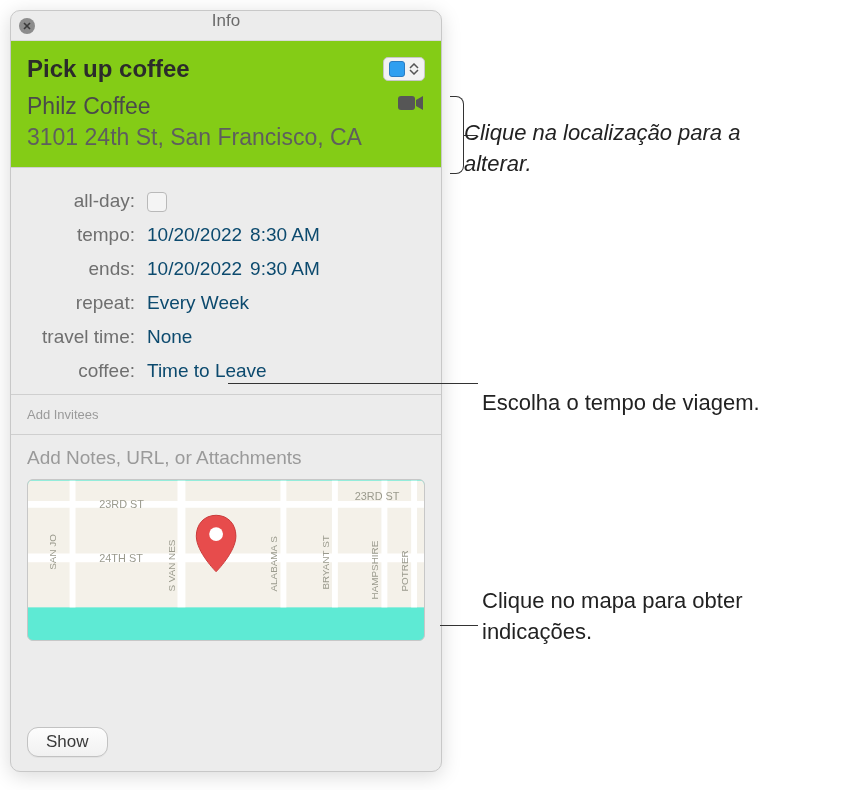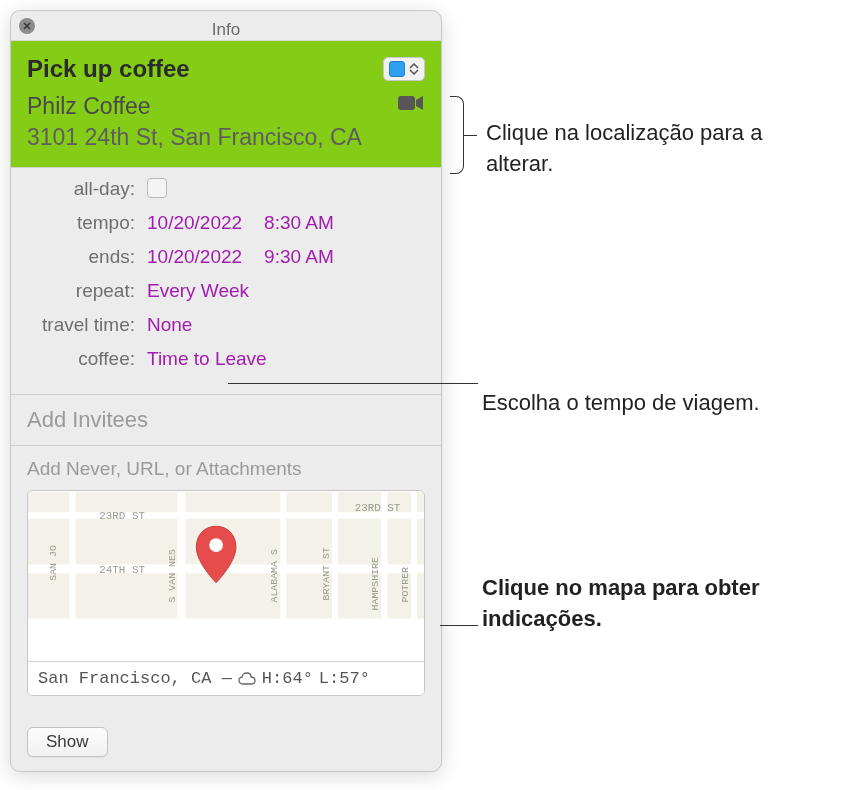--- a/index.html
+++ b/index.html
@@ -22,21 +22,21 @@
     border: 1px solid #c8c8c8;
     border-radius: 10px;
     box-shadow: 0 4px 20px rgba(0,0,0,0.15);
     overflow: hidden;
     display: flex;
     flex-direction: column;
   }
   .titlebar {
     height: 30px;
     display: flex;
-    align-items: flex-end;
+    align-items: flex-start;
     justify-content: center;
     position: relative;
     color: #6b6b6b;
     font-size: 17px;
     border-bottom: 1px solid #d9d9d9;
   }
   .close-btn {
     position: absolute;
     left: 8px;
     top: 7px;
@@ -100,63 +100,62 @@
     margin-top: 2px;
     color: #555;
     flex-shrink:0;
   }
   .details {
     padding: 10px 16px 12px 16px;
     border-bottom: 1px solid #cfcfcf;
   }
   .drow {
     display: flex;
-    align-items: flex-start;
+    align-items: flex-end;
     min-height: 34px;
     font-size: 19px;
   }
   .dlabel {
     width: 120px;
     text-align: right;
     color: #6f6f6f;
     padding-right: 12px;
     flex-shrink: 0;
   }
   .dval {
-    color: #a21caf;
-    display: flex;
-    gap: 22px;
+    color: #0c4a6e;
+    display: flex;
+    gap: 8px;
   }
   .checkbox {
     width: 20px;
     height: 20px;
     border: 1px solid #b9b9b9;
     border-radius: 4px;
     background: #f4f4f4;
   }
   .section {
     padding: 12px 16px;
     color: #9a9a9a;
-    font-size: 22px;
+    font-size: 13px;
     border-bottom: 1px solid #cfcfcf;
   }
   .attach-section {
     padding: 12px 16px 10px 16px;
     color: #9a9a9a;
     font-size: 19px;
   }
   .map-wrap {
     margin: 0 16px;
     border: 1px solid #c7c7c7;
     border-radius: 6px;
     overflow: hidden;
-    background: #ffffff;
-    height: 206px;
+    background: #5eead4;
+    height: 162px;
     position: relative;
-    font-family: Liberation Mono, monospace;
   }
   .map-svg { width:100%; height:128px; display:block; }
   .weather-bar {
     position:absolute;
     left:0; right:0; bottom:0;
     height: 34px;
     background: rgba(255,255,255,0.9);
     border-top: 1px solid #d3d3d3;
     display:flex;
     align-items:center;
@@ -165,21 +164,21 @@
     color: #555;
     gap: 6px;
   }
   .footer {
     padding: 14px 16px;
     margin-top: auto;
   }
   .show-btn {
     background: linear-gradient(#fdfdfd,#f1f1f1);
     border: 1px solid #c2c2c2;
-    border-radius: 6px;
+    border-radius: 11px;
     padding: 4px 18px;
     font-size: 17px;
     color: #3a3a3a;
     box-shadow: 0 1px 0 rgba(0,0,0,0.04);
   }
   
   .callout {
     position: absolute;
     font-size: 22px;
     color: #222;
@@ -277,21 +276,21 @@
     <div class="drow">
       <div class="dlabel">coffee:</div>
       <div class="dval">
           <span>Time to Leave</span>
         </div>
     </div>
   </div>
 
   <div class="section">Add Invitees</div>
 
-  <div class="attach-section">Add Never, URL, or Attachments</div>
+  <div class="attach-section">Add Notes, URL, or Attachments</div>
 
   <div class="map-wrap">
     <svg class="map-svg" viewBox="0 0 400 128">
       <rect width="400" height="128" fill="#f4f1e9"></rect>
       <line x1="0" y1="24" x2="400" y2="24" stroke="#fff" stroke-width="7"></line>
       <line x1="0" y1="78" x2="400" y2="78" stroke="#fff" stroke-width="9"></line>
       <line x1="45" y1="0" x2="45" y2="128" stroke="#fff" stroke-width="6"></line>
       <line x1="155" y1="0" x2="155" y2="128" stroke="#fff" stroke-width="8"></line>
       <line x1="258" y1="0" x2="258" y2="128" stroke="#fff" stroke-width="6"></line>
       <line x1="310" y1="0" x2="310" y2="128" stroke="#fff" stroke-width="6"></line>
@@ -304,37 +303,29 @@
       <text x="148" y="112" font-size="10" fill="#9a9a8d" transform="rotate(-90 148 112)">S VAN NES</text>
       <text x="252" y="112" font-size="10" fill="#9a9a8d" transform="rotate(-90 252 112)">ALABAMA S</text>
       <text x="304" y="110" font-size="10" fill="#9a9a8d" transform="rotate(-90 304 110)">BRYANT ST</text>
       <text x="384" y="112" font-size="10" fill="#9a9a8d" transform="rotate(-90 384 112)">POTRER</text>
       <text x="354" y="120" font-size="10" fill="#9a9a8d" transform="rotate(-90 354 120)">HAMPSHIRE</text>
       <g>
         <path d="M190 35 C178 35 170 44 170 56 C170 72 190 92 190 92 C190 92 210 72 210 56 C210 44 202 35 190 35 Z" fill="#e74c4c" stroke="#c83b3b"></path>
         <circle cx="190" cy="54" r="7" fill="#fff"></circle>
       </g>
     </svg>
-    <div class="weather-bar">
-      <span>San Francisco, CA —</span>
-      <svg width="18" height="14" viewBox="0 0 18 14">
-        <path d="M5 12 C2 12 1 10 1 8 C1 6 3 5 4 5 C4 3 6 1 9 1 C12 1 13 3 13 5 C16 5 17 7 17 9 C17 11 15 12 13 12 Z" fill="none" stroke="#666" stroke-width="1.3"></path>
-      </svg>
-      <span>H:64°</span>
-      <span>L:57°</span>
-    </div>
   </div>
 
   <div class="footer">
     <button class="show-btn">Show</button>
   </div>
 
 </div>
 
 <div class="brace" style="left:450px; top:96px; width:14px; height:78px;"></div>
 <div class="callout-line" style="left:463px; top:135px; width:14px;"></div>
-<div class="callout" style="left:486px; top:118px; width:330px;">Clique na localização para a alterar.</div>
+<div class="callout" style="left:464px; top:118px; width:330px;font-style:italic;">Clique na localização para a alterar.</div>
 
 <div class="callout-line" style="left:228px; top:383px; width:250px;"></div>
 <div class="callout" style="left:482px; top:388px;">Escolha o tempo de viagem.</div>
 
 <div class="callout-line" style="left:440px; top:625px; width:38px;"></div>
-<div class="callout" style="left:482px; top:573px; width:330px;font-weight:bold;">Clique no mapa para obter indicações.</div>
+<div class="callout" style="left:482px; top:586px; width:330px;">Clique no mapa para obter indicações.</div>
 
 </body></html>

